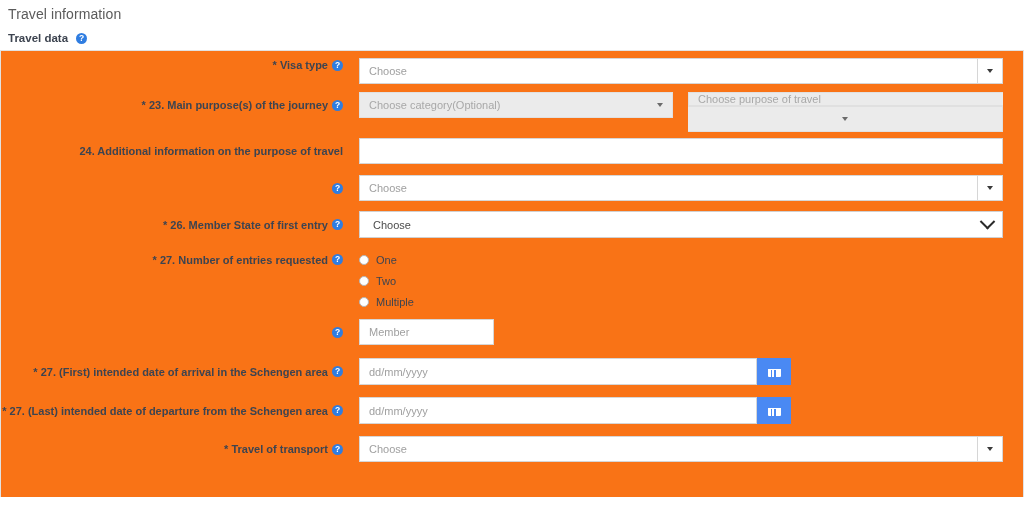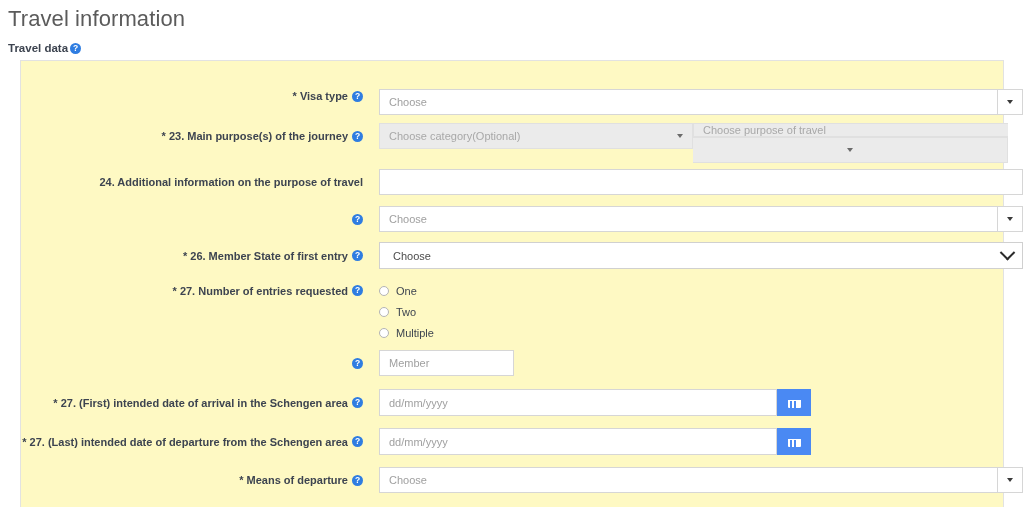--- a/index.html
+++ b/index.html
@@ -10,31 +10,31 @@
   body {
     width: 1024px;
     height: 511px;
     overflow: hidden;
     font-family: "Liberation Sans", sans-serif;
     color: #333a45;
     -webkit-font-smoothing: antialiased;
   }
 
   .page-title {
-    font-size: 22px;
+    font-size: 14px;
     font-weight: 400;
     color: #5b5b5b;
     padding: 6px 0 0 8px;
     letter-spacing: 0.1px;
   }
 
   .section-head {
     display: flex;
     align-items: center;
-    gap: 2px;
+    gap: 8px;
     padding: 10px 0 6px 8px;
     font-size: 11.5px;
     font-weight: 600;
     color: #3d4450;
   }
 
   
   .help-icon {
     display: inline-block;
     width: 11px;
@@ -48,27 +48,27 @@
     text-align: center;
     font-family: "Liberation Sans", sans-serif;
     flex: 0 0 auto;
     position: relative;
     top: 0px;
   }
 
   
   .panel {
     position: relative;
-    margin: 0 20px;
+    margin: 0 0;
     border: 1px solid #e2e2e2;
     border-bottom: none;
-    background: #fef9c3;
+    background: #f97316;
     height: 447px;
     box-sizing: border-box;
-    padding-top: 28px;
+    padding-top: 7px;
   }
 
   .row {
     display: flex;
     align-items: flex-start;
     margin-bottom: 0;
   }
 
   .label-col {
     width: 342px;
@@ -255,21 +255,21 @@
         </div>
       </div>
     </div>
   </div>
 
   <div class="row" style="height:46px;">
     <div class="label-col" style="height:26px;">
       <span class="ltxt">* 23. Main purpose(s) of the journey</span>
       <span class="help-icon">?</span>
     </div>
-    <div class="field-col" style="height:26px; ">
+    <div class="field-col" style="height:26px; gap:15px;">
       <div class="combo disabled" style="width:314px;">
         <div class="combo-text">Choose category(Optional)</div>
         <div class="combo-btn">
           <span class="caret-sm"></span>
         </div>
       </div>
       <div class="combo disabled" style="width:315px;flex-direction:column;">
         <div class="combo-text">Choose purpose of travel</div>
         <div class="combo-btn">
           <span class="caret-sm"></span>
@@ -371,21 +371,21 @@
         <div class="dt">dd/mm/yyyy</div>
         <div class="cal-btn">
           <span class="cal-glyph"></span>
         </div>
       </div>
     </div>
   </div>
 
   <div class="row" style="height:34px;">
     <div class="label-col" style="height:26px;">
-      <span class="ltxt">* Means of departure</span>
+      <span class="ltxt">* Travel of transport</span>
       <span class="help-icon">?</span>
     </div>
     <div class="field-col" style="height:26px;">
       <div class="combo" style="width:644px;">
         <div class="combo-text">Choose</div>
         <div class="combo-btn">
           <span class="caret-sm"></span>
         </div>
       </div>
     </div>

